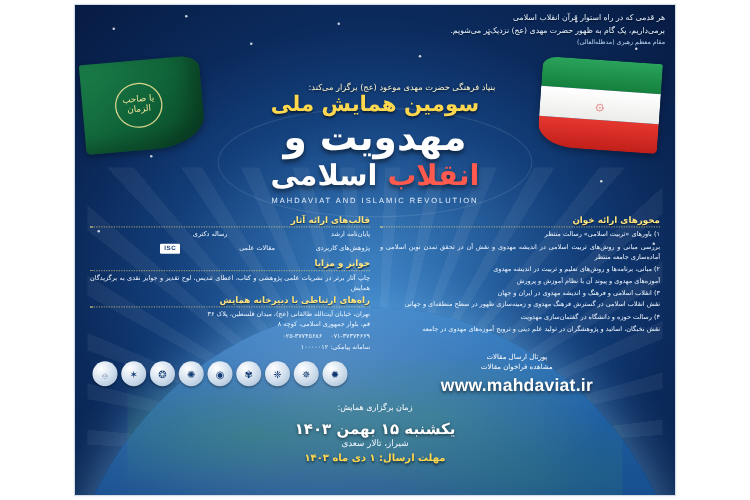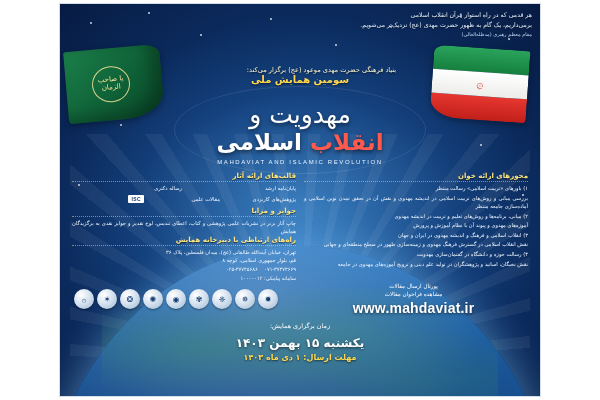--- a/index.html
+++ b/index.html
@@ -199,30 +199,30 @@
   .title-block {
     position: absolute;
     top: 70px;
     left: 0;
     right: 0;
     text-align: center;
     direction: rtl;
   }
   .title-eyebrow {
     color: #ffd84d;
-    font-size: 10px;
+    font-size: 17px;
     font-weight: bold;
     letter-spacing: 0.3px;
     text-shadow: 0 1px 2px rgba(0,0,0,0.55);
-    margin-bottom: 17px;
+    margin-bottom: 2px;
   }
   .title-main {
     color: #ffffff;
-    font-size: 25px;
-    font-weight: normal;
+    font-size: 30px;
+    font-weight: bold;
     line-height: 1.02;
     text-shadow: 0 2px 4px rgba(0,0,0,0.55);
     letter-spacing: -0.5px;
   }
   .title-second {
     margin-top: 1px;
     font-size: 23px;
     font-weight: bold;
     color: #ffffff;
     text-shadow: 0 2px 4px rgba(0,0,0,0.55);
@@ -510,17 +510,18 @@
 
     <div class="web-block">
       <div class="web-label">پورتال ارسال مقالات</div>
       <div class="web-label">مشاهده فراخوان مقالات</div>
       <div class="web-url">www.mahdaviat.ir</div>
     </div>
 
     <div class="event-info">
       <div class="event-line1">زمان برگزاری همایش:</div>
       <div class="event-date">یکشنبه ۱۵ بهمن ۱۴۰۳</div>
+      <div class="event-place">شیراز، تالار سعدی</div>
       <div class="deadline">مهلت ارسال: ۱ دی ماه ۱۴۰۳</div>
     </div>
 
   </div>
 </div>
 
 </body></html>

